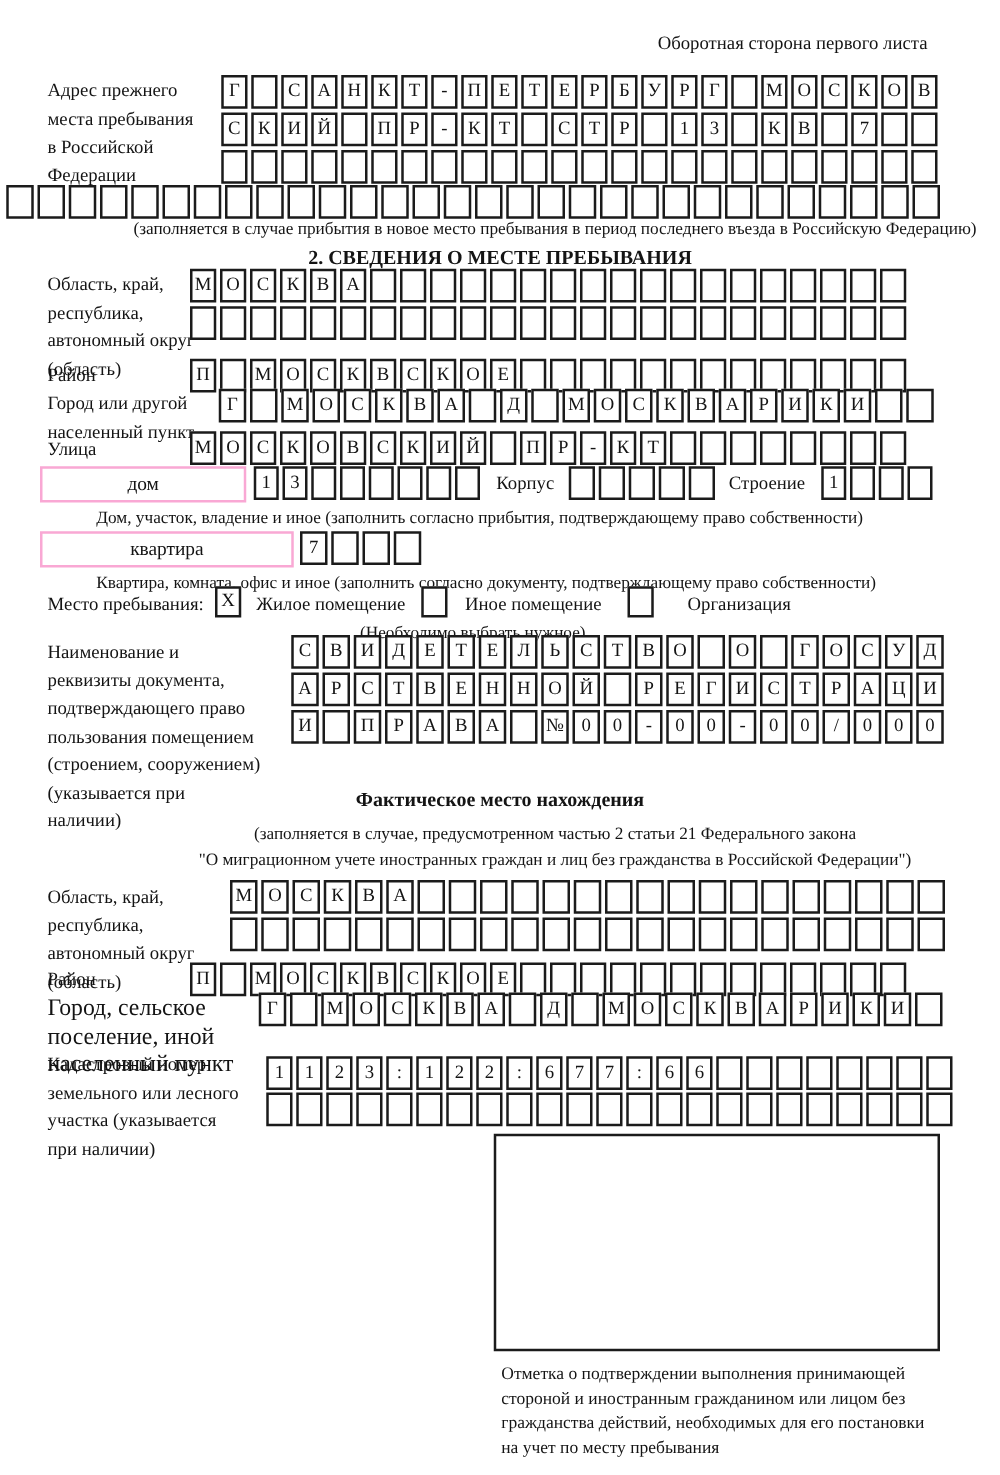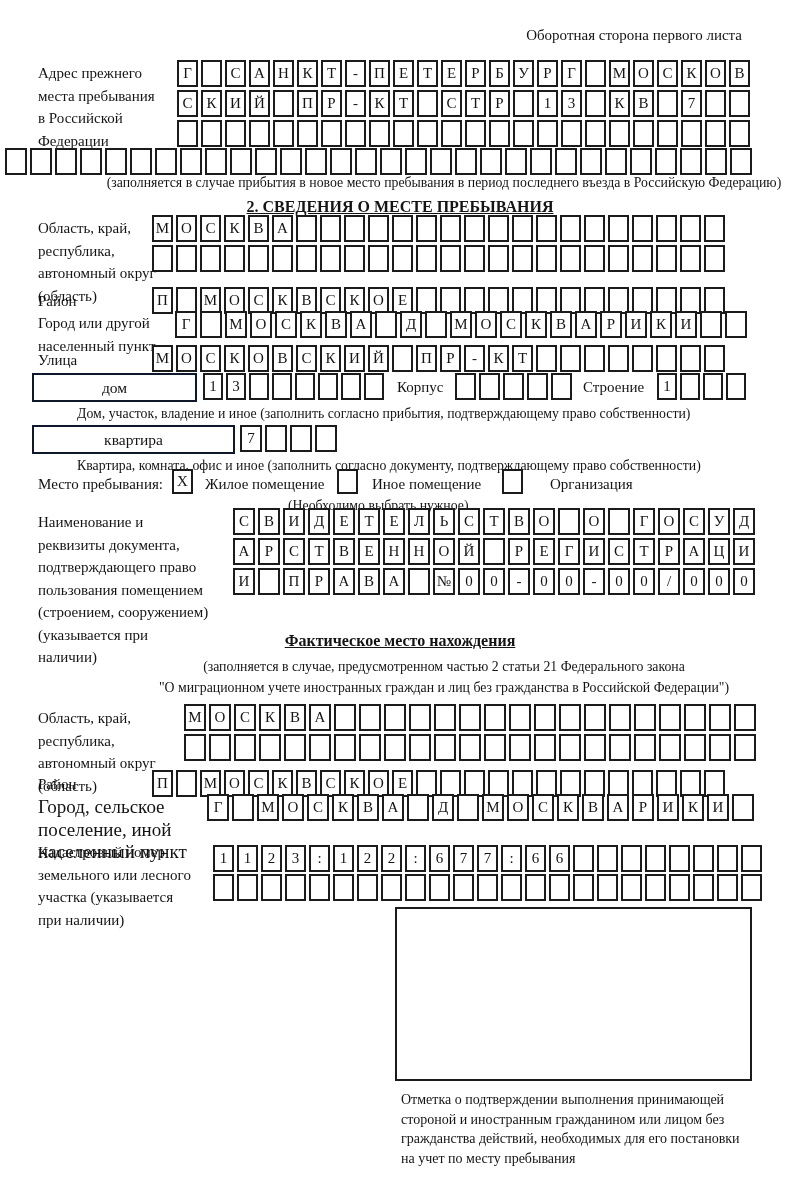--- a/index.html
+++ b/index.html
@@ -5,31 +5,31 @@
   html,body{margin:0;padding:0;background:#e8e8e8;}
   .page{
     position:relative;width:800px;height:1180px;background:#ffffff;
     font-family:"Liberation Serif","DejaVu Serif",serif;color:#141414;
     margin:0 auto;overflow:hidden;
   }
   .abs{position:absolute;}
   .lbl{font-size:15px;line-height:22.5px;}
   .note{font-size:13.8px;line-height:17px;margin-left:44px;}
   .center{left:0;width:800px;text-align:center;}
-  .bold{font-weight:bold;text-decoration:underline;}
+  .bold{font-weight:bold;}
   .cellrow{display:flex;gap:3px;--cw:21px;}
   .cell{
     width:var(--cw);height:27px;box-sizing:border-box;border:2px solid #1b1b1b;
     display:flex;align-items:center;justify-content:center;
     font-size:15px;line-height:1;background:#fff;flex:0 0 auto;
   }
   .w22{--cw:22px;}
   .w20{--cw:20px;}
   .bigbox{
-    box-sizing:border-box;border:2px solid #0f172a;height:29px;
+    box-sizing:border-box;border:2px solid #f9a8d4;height:29px;
     display:flex;align-items:center;justify-content:center;font-size:15.5px;background:#fff;
   }
   .chk{
     width:21px;height:25px;box-sizing:border-box;border:2px solid #1b1b1b;
     display:flex;align-items:center;justify-content:center;font-size:15px;background:#fff;
   }
   .stamp{box-sizing:border-box;border:2px solid #1b1b1b;background:#fff;}
   .caption{font-size:14px;line-height:19.5px;text-align:left;}
 </style>
 </head>

